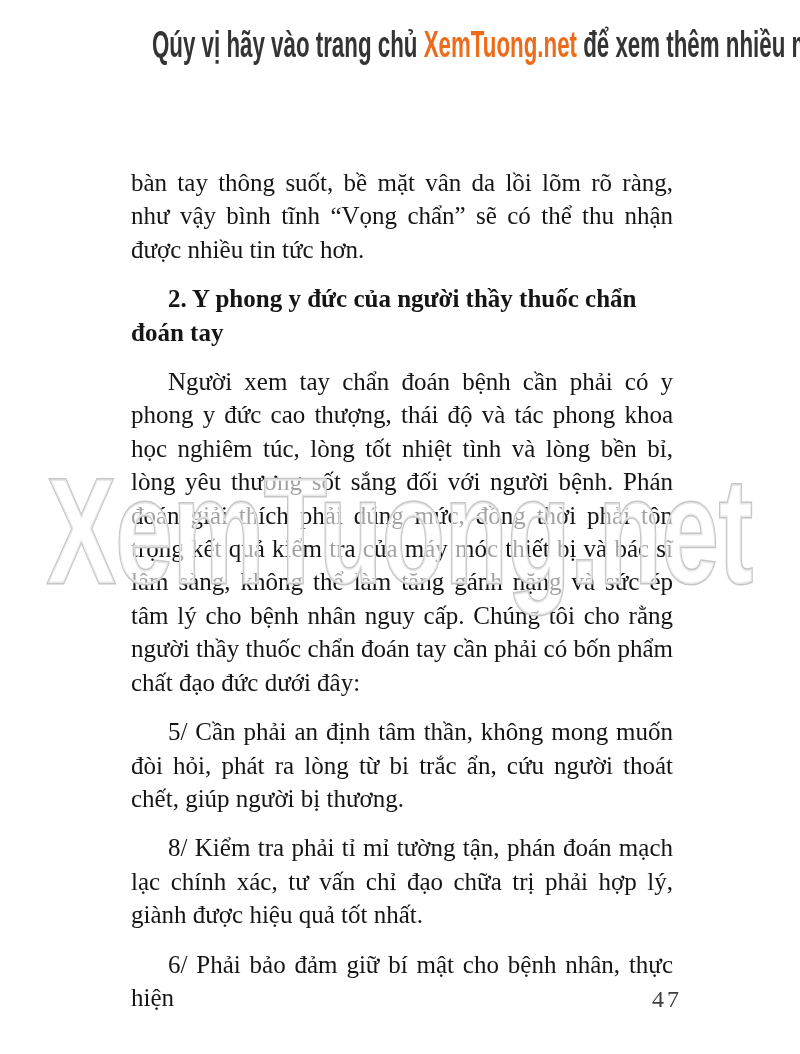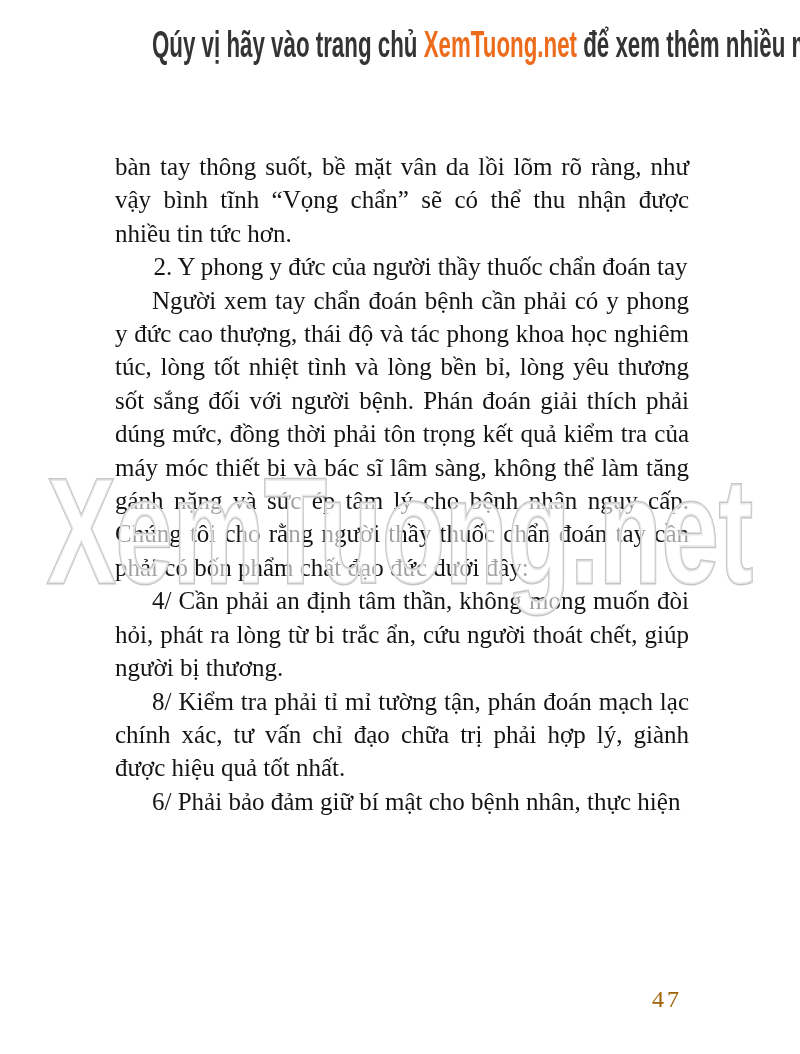--- a/index.html
+++ b/index.html
@@ -32,56 +32,56 @@
   .content {
     position: absolute;
     left: 115px;
     top: 150px;
     width: 574px;
     font-size: 25px;
     line-height: 33.4px;
     text-align: justify;
     z-index: 1;
   }
-  .content p { margin: 0; padding: 0; }
+  .content p { margin: 16px; padding: 0; }
   .content p.body, .content p.heading { text-indent: 37px; }
-  .content p.heading { font-weight: 400; text-align: center; }
+  .content p.heading { font-weight: 700; text-align: left; }
   .watermark {
     position: absolute;
     left: 42px;
     top: 448px;
     width: 716px;
     height: 180px;
     z-index: 2;
     pointer-events: none;
   }
   .page-number {
     position: absolute;
     left: 652px;
     top: 986px;
     font-size: 24px;
     letter-spacing: 3px;
-    color: #a16207;
+    color: #404040;
     z-index: 1;
   }
 </style>
 </head>
 <body>
 
 <div class="page">
 
   <div class="header">
     <span>Qúy vị hãy vào trang chủ </span><span class="brand">XemTuong.net</span><span> để xem thêm nhiều mục hay khác</span>
   </div>
 
   <div class="content">
       <p class="para continuation">bàn tay thông suốt, bề mặt vân da lồi lõm rõ ràng, như vậy bình tĩnh “Vọng chẩn” sẽ có thể thu nhận được nhiều tin tức hơn.</p>
       <p class="para heading">2. Y phong y đức của người thầy thuốc chẩn đoán tay</p>
       <p class="para body">Người xem tay chẩn đoán bệnh cần phải có y phong y đức cao thượng, thái độ và tác phong khoa học nghiêm túc, lòng tốt nhiệt tình và lòng bền bỉ, lòng yêu thương sốt sắng đối với người bệnh. Phán đoán giải thích phải dúng mức, đồng thời phải tôn trọng kết quả kiểm tra của máy móc thiết bị và bác sĩ lâm sàng, không thể làm tăng gánh nặng và sức ép tâm lý cho bệnh nhân nguy cấp. Chúng tôi cho rằng người thầy thuốc chẩn đoán tay cần phải có bốn phẩm chất đạo đức dưới đây:</p>
-      <p class="para body">4/ Cần phải an định tâm thần, không mong muốn đòi hỏi, phát ra lòng từ bi trắc ẩn, cứu người thoát chết, giúp người bị thương.</p>
+      <p class="para body">5/ Cần phải an định tâm thần, không mong muốn đòi hỏi, phát ra lòng từ bi trắc ẩn, cứu người thoát chết, giúp người bị thương.</p>
       <p class="para body">8/ Kiểm tra phải tỉ mỉ tường tận, phán đoán mạch lạc chính xác, tư vấn chỉ đạo chữa trị phải hợp lý, giành được hiệu quả tốt nhất.</p>
       <p class="para body">6/ Phải bảo đảm giữ bí mật cho bệnh nhân, thực hiện</p>
     </div>
 
   <div class="watermark">
     <svg width="716" height="180" viewBox="0 0 716 180" xmlns="http://www.w3.org/2000/svg" aria-hidden="true">
       <text x="358" y="135" text-anchor="middle" font-family="Liberation Sans, DejaVu Sans, sans-serif" font-weight="bold" font-size="150" textLength="706" lengthAdjust="spacingAndGlyphs" paint-order="stroke" stroke="#c6c6c6" stroke-width="3" fill="rgba(255,255,255,0.6)">XemTuong.net</text>
     </svg>
   </div>
 

